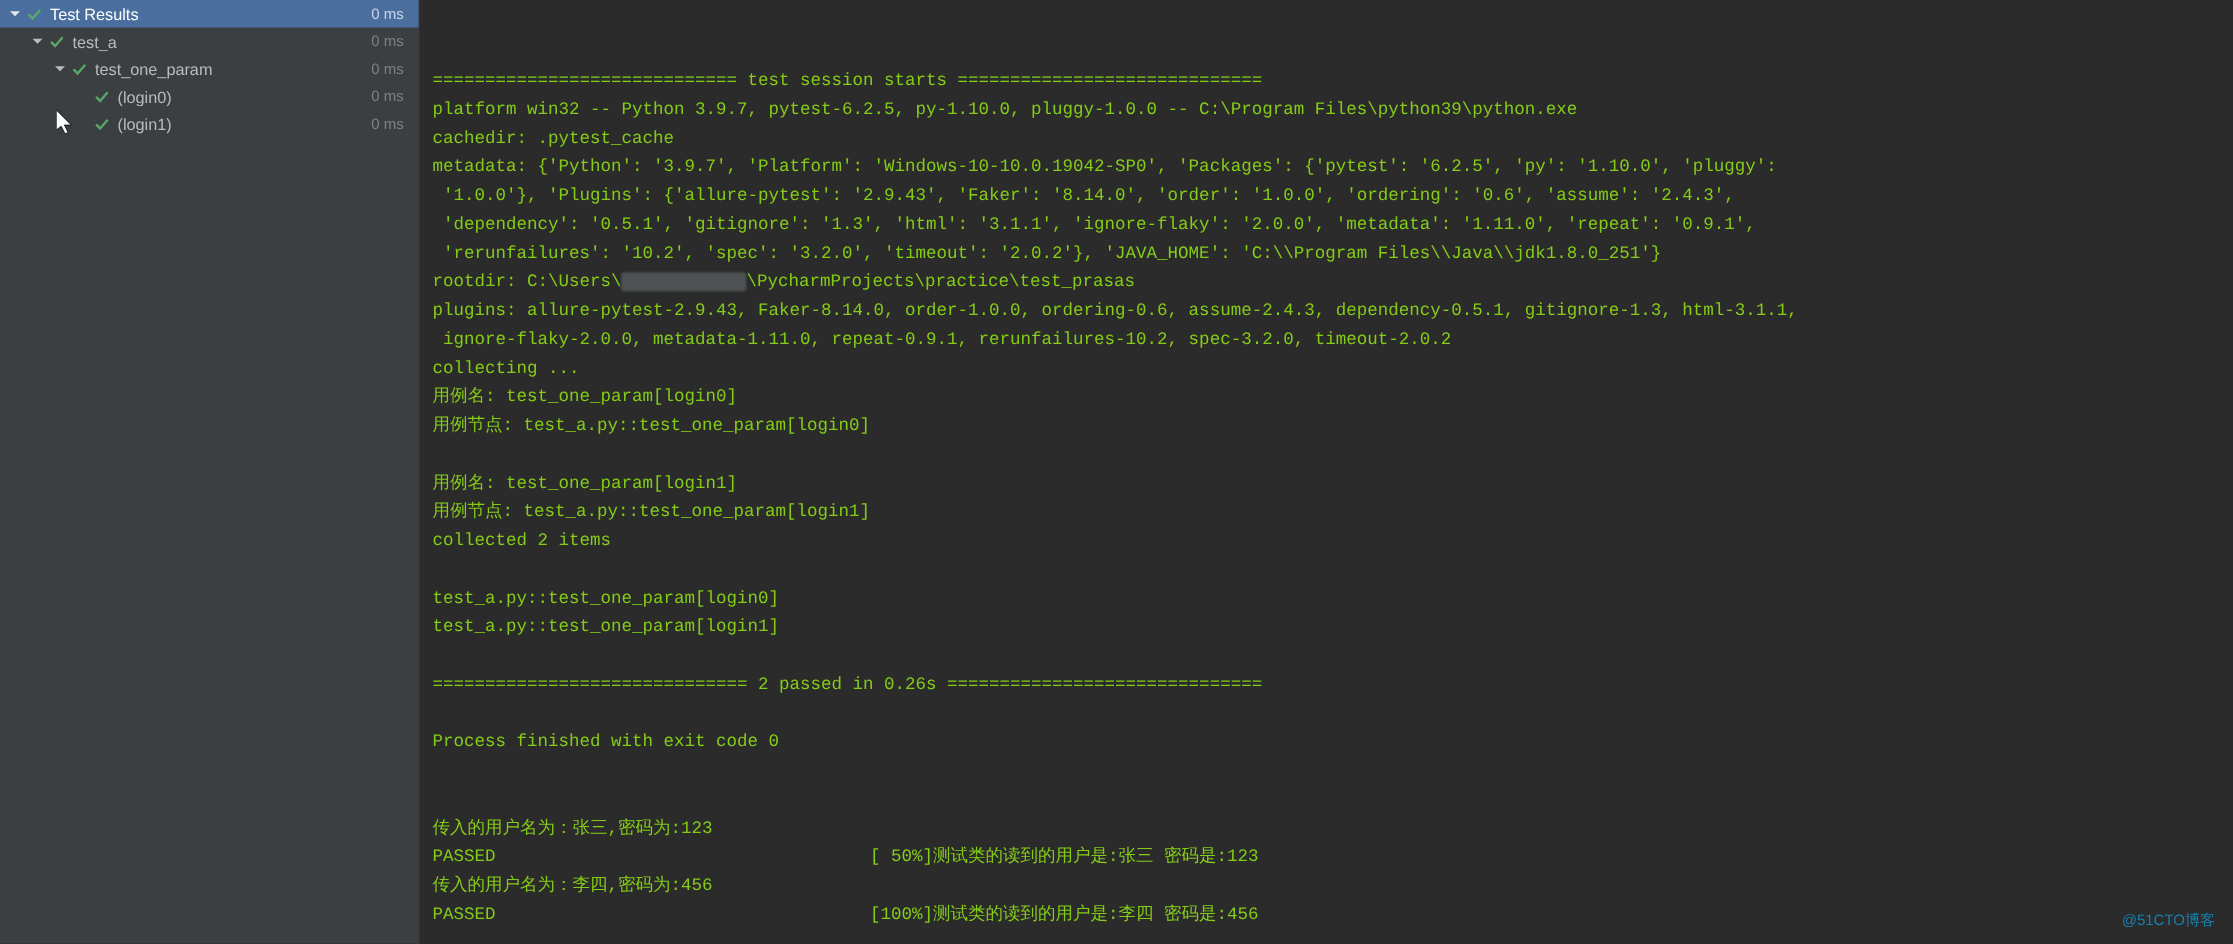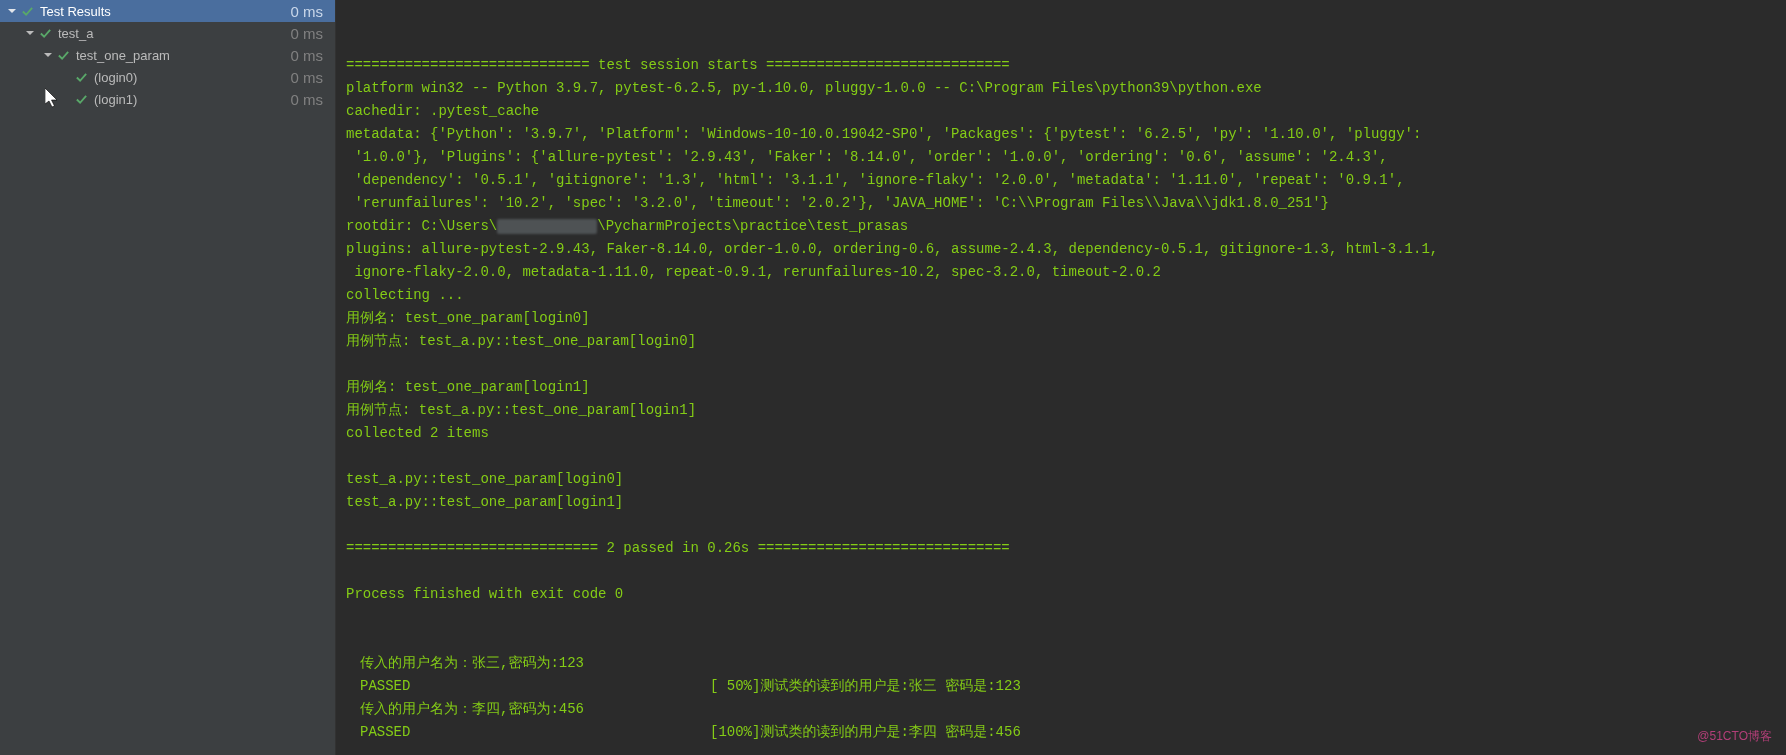--- a/index.html
+++ b/index.html
@@ -71,21 +71,21 @@
       width: 13px;
       height: 13px;
     }
     .tree-label {
       flex: 1;
       white-space: nowrap;
       overflow: hidden;
     }
     .tree-time {
       color: #808080;
-      font-size: 15px;
+      font-size: 12px;
       padding-right: 6px;
     }
     .tree-header .tree-time {
       color: #c9d7ea;
     }
     .console {
       flex: 1;
       background: #2b2b2b;
       padding: 8px 10px;
       font-family: "Consolas", "Courier New", monospace;
@@ -109,31 +109,30 @@
       position: absolute;
       left: 45px;
       top: 88px;
       pointer-events: none;
       z-index: 10;
     }
     .watermark {
       position: absolute;
       right: 14px;
       bottom: 10px;
-      color: #ec4899;
+      color: #0ea5e9;
       font-size: 12px;
       opacity: 0.7;
     }
     .pline {
       display: block;
     }
     .col-left {
       display: inline-block;
       width: 350px;
-      margin-left: 14px;
     }
   </style>
 </head>
 <body>
 
 <div class="sidebar">
   <div class="tree-row header tree-header">
     <span class="chevron">
       <svg viewBox="0 0 10 10">
           <path d="M1 3 L5 7 L9 3 Z" fill="#e2e6eb"></path>

